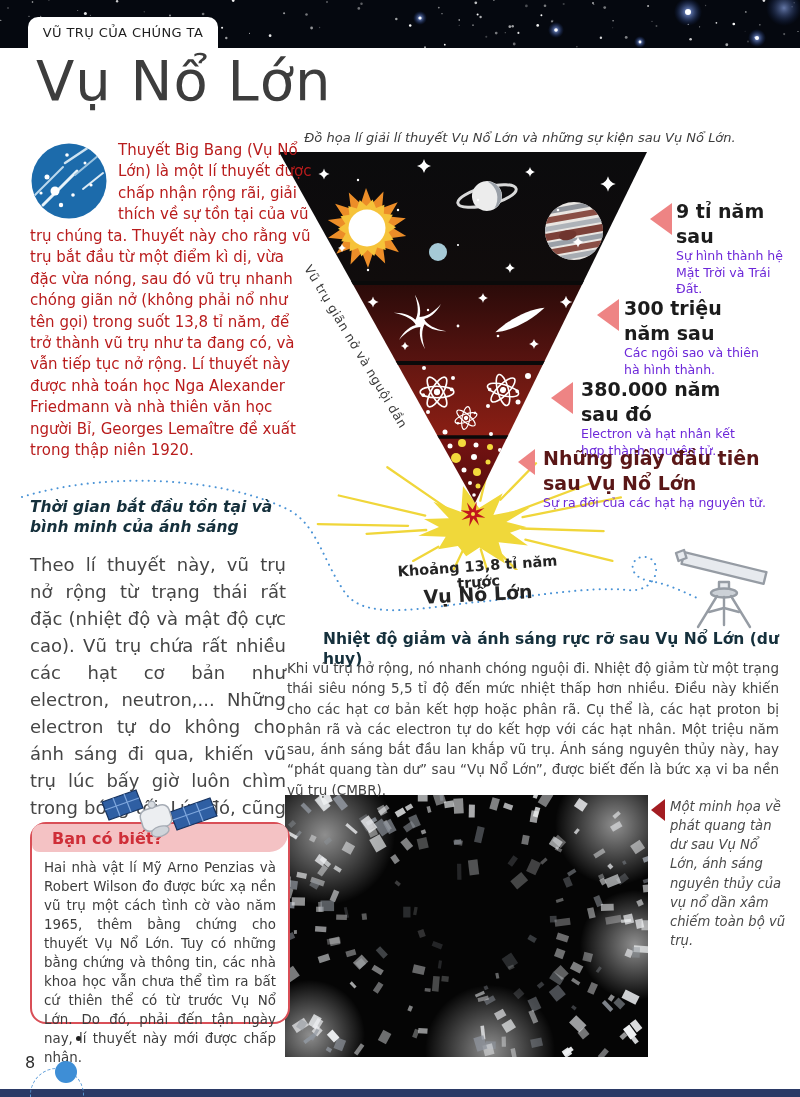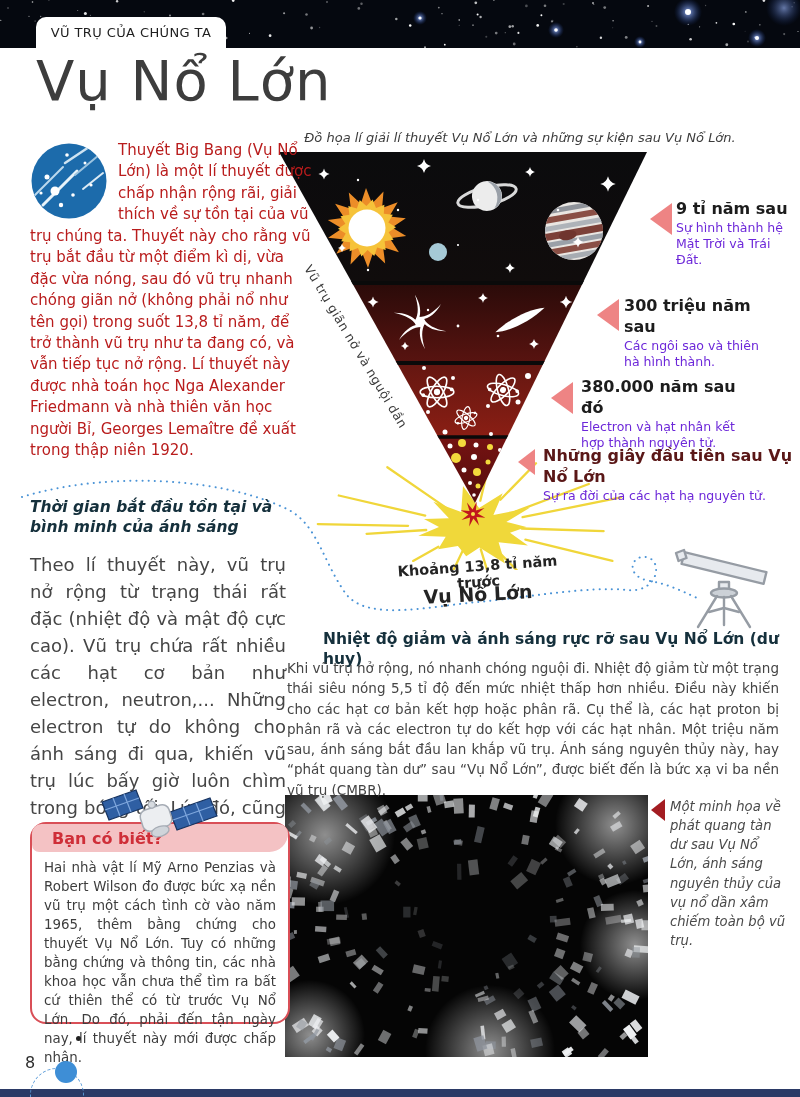--- a/index.html
+++ b/index.html
@@ -3,32 +3,32 @@
 <meta charset="utf-8">
 <style>
   html,body{margin:0;padding:0;background:#777;}
   #page{position:relative;width:800px;height:1097px;background:#ffffff;overflow:hidden;
         font-family:"DejaVu Sans",sans-serif;margin:0 auto;}
   .abs{position:absolute;}
   
   #hdr{left:0;top:0;width:800px;height:48px;background:#05080f;}
   #hdr-tab{left:28px;top:17px;width:190px;height:31px;background:#fff;border-radius:10px 10px 0 0;
            display:flex;align-items:center;justify-content:center;font-size:13px;color:#1f1f1f;
-           letter-spacing:.4px;z-index:3;margin-left:8px;}
+           letter-spacing:.4px;z-index:3;}
   #page-title{left:36px;top:52px;font-size:56px;color:#3d3d3d;line-height:1.05;letter-spacing:1px;z-index:2;}
   
   #intro{left:30px;top:140px;width:282px;font-size:15px;line-height:1.43;color:#b91c1c;z-index:2;}
   #intro-icon{float:left;width:78px;height:78px;margin:2px 10px 2px 0;}
   
   #diagram-caption{left:300px;top:130px;width:440px;text-align:center;font-size:13px;font-style:italic;color:#3c3c3c;z-index:2;}
   #diagram-svg{left:278px;top:150px;width:370px;height:420px;z-index:1;}
   #side-label{left:314px;top:262px;font-size:12.5px;color:#3a3a3a;letter-spacing:.5px;
               transform:rotate(59deg);transform-origin:0 0;white-space:nowrap;z-index:2;}
   .tl{z-index:2;line-height:1.3;}
-  .tl .t{font-size:16px;font-weight:bold;color:#1c1c1c;}
+  .tl .t{font-size:19px;font-weight:bold;color:#1c1c1c;}
   .tl .d{font-size:12.5px;color:#6d28d9;}
   .tl.dark .t{color:#5a1717;}
   .arr{width:0;height:0;border-top:16px solid transparent;border-bottom:16px solid transparent;
        border-right:22px solid #ee8484;z-index:2;}
   .arr.small{border-top-width:13px;border-bottom-width:13px;border-right-width:17px;}
   .arr.darkred{border-top-width:11px;border-bottom-width:11px;border-right-width:14px;border-right-color:#a31d22;}
   #origin-time{left:378px;top:558px;width:200px;text-align:center;font-size:14.5px;font-weight:bold;color:#242424;
                transform:rotate(-4deg);z-index:2;}
   #origin-title{left:408px;top:583px;width:140px;text-align:center;font-size:19px;font-weight:bold;color:#242424;
                 transform:rotate(-3deg);z-index:2;}

